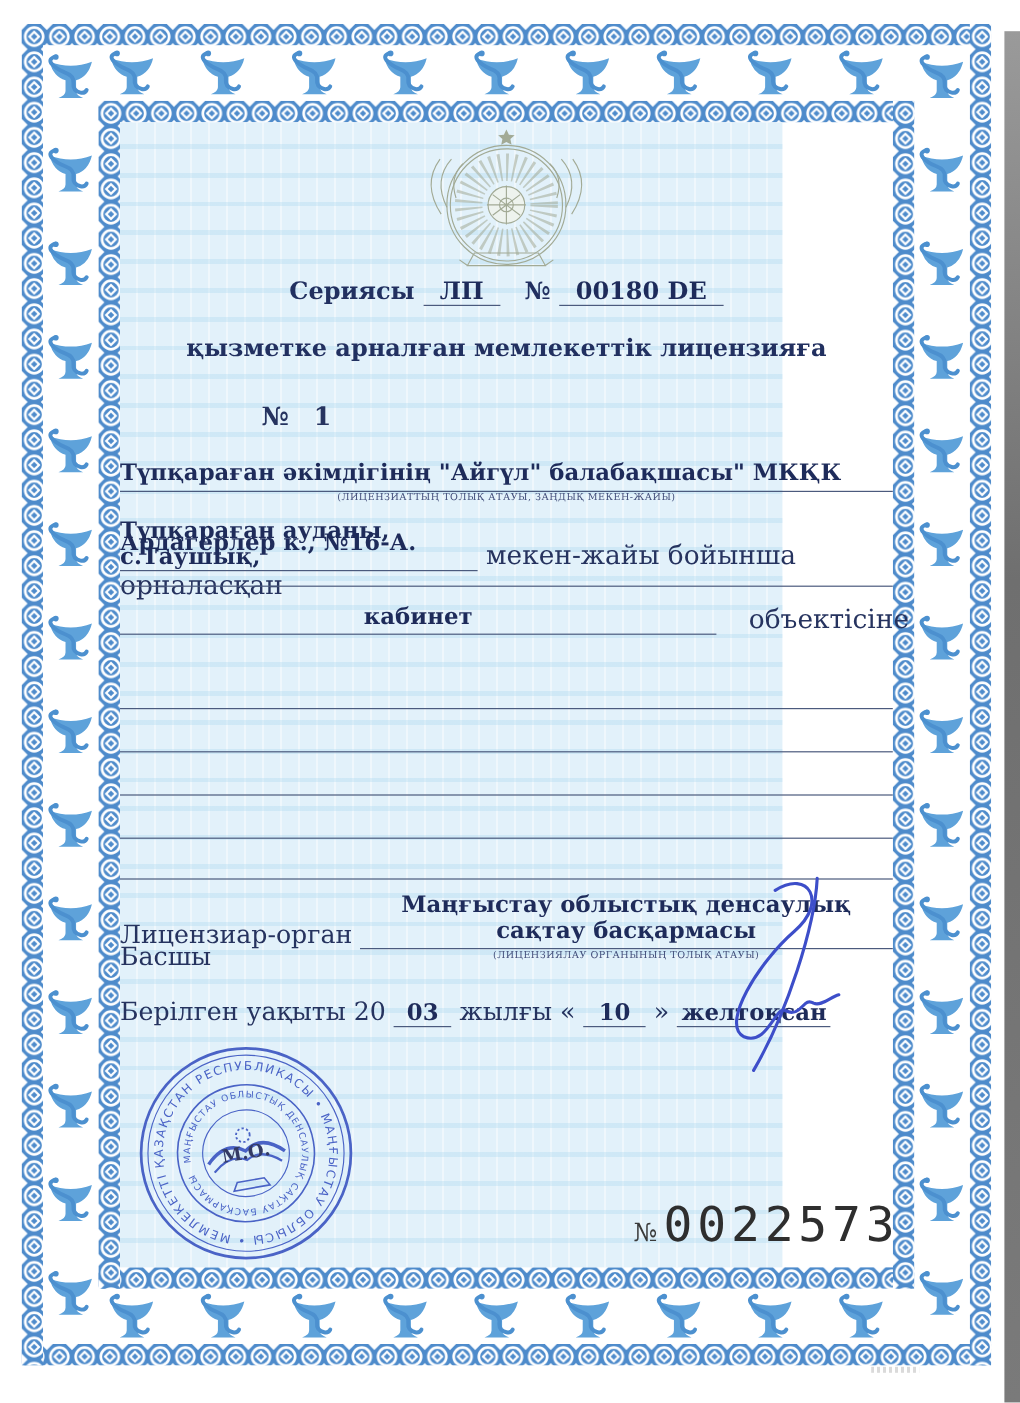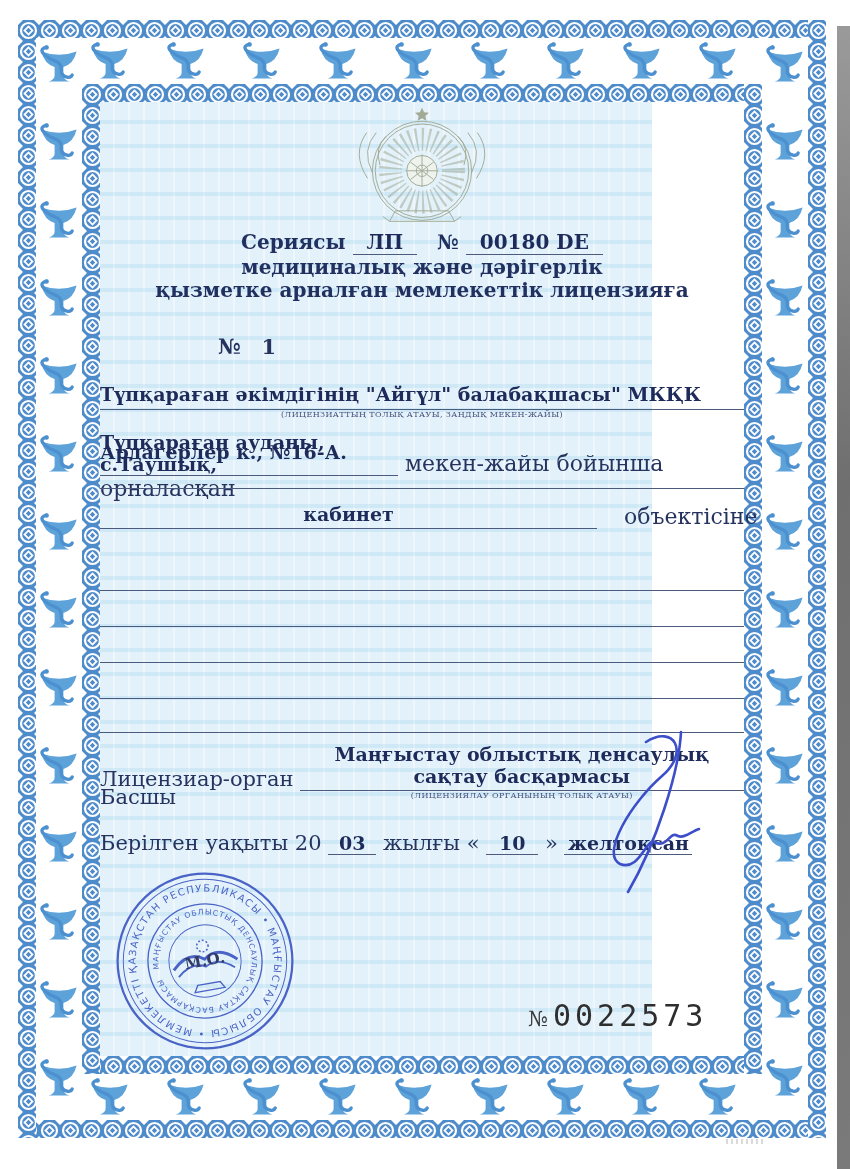--- a/index.html
+++ b/index.html
@@ -65,21 +65,21 @@
   .date-row .fill{display:inline-block;text-align:center;font-size:19px;padding:0;}
   .w45{width:48px;} .w50{width:52px;} .w120{width:128px;}
   .city-row{left:0;top:752px;width:644px;display:flex;align-items:flex-end;font-size:21px;}
   .city-fill{flex:0 0 347px;border-bottom:1px solid #4b5a7d;text-align:center;font-weight:bold;
              font-size:20px;color:#1e2b5a;padding-bottom:4px;}
   .sig{left:438px;top:618px;width:185px;height:185px;}
   .stamp{left:2px;top:764px;width:206px;height:190px;transform:rotate(-10deg);}
   .stamp text{font-family:"DejaVu Sans","Liberation Sans",sans-serif;}
   .form-no{left:428px;top:896px;white-space:nowrap;}
   .no-sign{font-size:21px;color:#3a3a3a;}
-  .no-digits{font-family:"DejaVu Sans Mono","Liberation Mono",monospace;font-size:30px;
+  .no-digits{font-family:"DejaVu Sans Mono","Liberation Mono",monospace;font-size:40px;
              letter-spacing:4px;color:#2e2e2e;}
   .gap6{display:inline-block;width:6px;}
 </style>
 </head>
 <body>
 
 <svg width="0" height="0" style="position:absolute" aria-hidden="true">
   <defs>
     <pattern id="orn" width="21" height="21" patternUnits="userSpaceOnUse">
       <rect width="21" height="21" fill="#4e8bcb"></rect>
@@ -306,21 +306,20 @@
         </g>
       </svg>
 
       <div class="abs ctr hdr" style="top:128px">
         <span>Сериясы</span>
         <span class="fill">ЛП</span>
         <span class="gap6"></span>
         <span>№</span>
         <span class="fill">00180 DE</span>
       </div>
-      <div class="abs ctr hdr" style="top:153px">медициналық және дәрігерлік</div>
       <div class="abs ctr hdr" style="top:176px">қызметке арналған мемлекеттік лицензияға</div>
 
       <div class="abs appx-no">
         <span>№</span>
         <span class="gap6"></span>
         <span>1</span>
       </div>
 
       <div class="abs name-line">Түпқараған әкімдігінің "Айгүл" балабақшасы" МКҚК</div>
       <div class="abs cap cap-abs">(ЛИЦЕНЗИАТТЫҢ ТОЛЫҚ АТАУЫ, ЗАҢДЫҚ МЕКЕН-ЖАЙЫ)</div>

